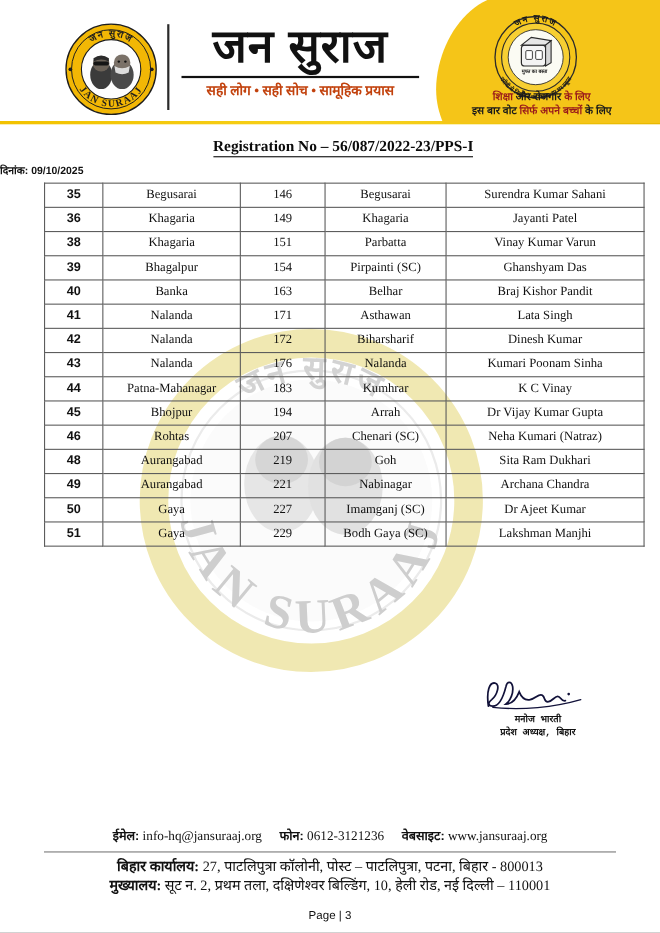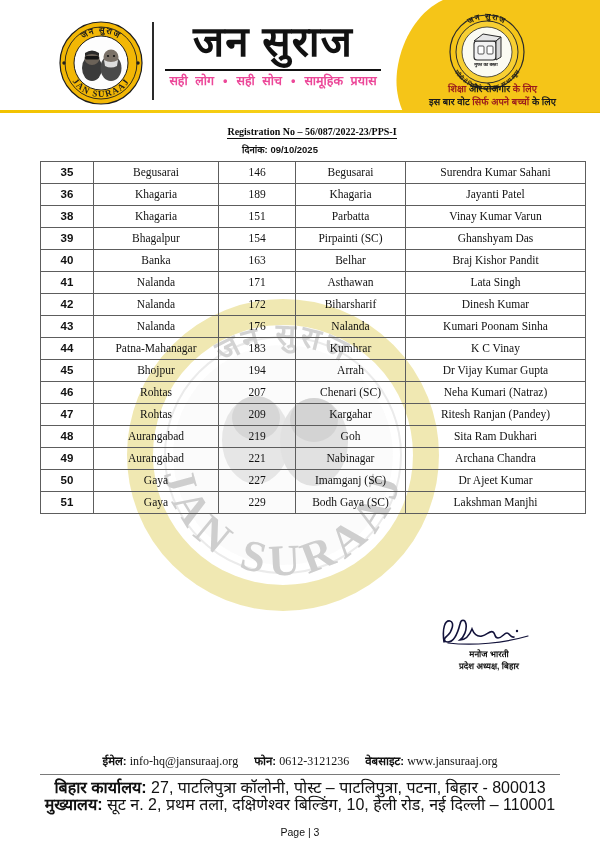--- a/index.html
+++ b/index.html
@@ -65,25 +65,25 @@
     color: #111111;
     letter-spacing: 1px;
     white-space: nowrap;
   }
   .hdr-rule {
     height: 2px;
     background: #111;
     margin: 2px 2px 3px 2px;
   }
   .hdr-word .tagline {
-    font-family: Liberation Mono, monospace;
+    font-family: Liberation Serif, serif;
     font-weight: bold;
     font-size: 12.5px;
     line-height: 16px;
-    color: #ec4899;
+    color: #c2410c;
     white-space: nowrap;
   }
   .hdr-divider {
     position: absolute;
     left: 152px;
     top: 22px;
     width: 2px;
     height: 78px;
     background: #2a2a2a;
   }
@@ -112,34 +112,34 @@
     height: 3px;
     background: linear-gradient(90deg,#f2c200 0%, #f7d21c 55%, #e9b800 100%);
     z-index: 2;
   }
 
   
   .reg-title {
     position: relative;
     z-index: 3;
     text-align: center;
-    font-size: 10px;
+    font-size: 14px;
     font-weight: bold;
     color: #0b0b0b;
     margin-top: 14px;
     margin-left: 24px;
   }
   .reg-title span {
     border-bottom: 1.5px solid #0b0b0b;
     padding-bottom: 1px;
   }
   .doc-date {
     position: relative;
     z-index: 3;
-    text-align: center;
+    text-align: left;
     font-family: "Liberation Sans", sans-serif;
     font-size: 9.5px;
     font-weight: bold;
     color: #111;
     margin: 6px 40px 0 0;
   }
 
   
   .table-wrap {
     position: relative;
@@ -179,21 +179,21 @@
     right: 36px;
     top: 612px;
     width: 150px;
     text-align: center;
     z-index: 4;
   }
   .sign-mark {
     height: 36px;
   }
   .sign-name, .sign-role {
-    font-family: Liberation Sans, sans-serif;
+    font-family: Liberation Mono, monospace;
     font-size: 8.5px;
     font-weight: bold;
     color: #111;
     line-height: 12px;
   }
 
   
   .footer {
     position: absolute;
     left: 0;
@@ -210,22 +210,22 @@
   }
   .f-contact b { font-family: "Liberation Sans", sans-serif; font-size: 11.5px; }
   .f-sep { display: inline-block; width: 10px; }
   .f-rule {
     width: 520px;
     height: 1px;
     background: #7a7a7a;
     margin: 0 auto 4px auto;
   }
   .f-addr {
-    font-family: Liberation Sans, sans-serif;
-    font-size: 16px;
+    font-family: Liberation Serif, serif;
+    font-size: 13px;
     line-height: 17px;
   }
   .f-addr b { font-weight: bold; }
   .f-page {
     font-family: "Liberation Sans", sans-serif;
     font-size: 10.5px;
     margin-top: 13px;
   }
 </style>
 </head>
@@ -349,21 +349,21 @@
           <tr>
             <td class="c-sl">35</td>
             <td class="c-district">Begusarai</td>
             <td class="c-acno">146</td>
             <td class="c-ac">Begusarai</td>
             <td class="c-name">Surendra Kumar Sahani</td>
           </tr>
           <tr>
             <td class="c-sl">36</td>
             <td class="c-district">Khagaria</td>
-            <td class="c-acno">189</td>
+            <td class="c-acno">149</td>
             <td class="c-ac">Khagaria</td>
             <td class="c-name">Jayanti Patel</td>
           </tr>
           <tr>
             <td class="c-sl">38</td>
             <td class="c-district">Khagaria</td>
             <td class="c-acno">151</td>
             <td class="c-ac">Parbatta</td>
             <td class="c-name">Vinay Kumar Varun</td>
           </tr>
@@ -415,27 +415,20 @@
             <td class="c-acno">194</td>
             <td class="c-ac">Arrah</td>
             <td class="c-name">Dr Vijay Kumar Gupta</td>
           </tr>
           <tr>
             <td class="c-sl">46</td>
             <td class="c-district">Rohtas</td>
             <td class="c-acno">207</td>
             <td class="c-ac">Chenari (SC)</td>
             <td class="c-name">Neha Kumari (Natraz)</td>
-          </tr>
-          <tr>
-            <td class="c-sl">47</td>
-            <td class="c-district">Rohtas</td>
-            <td class="c-acno">209</td>
-            <td class="c-ac">Kargahar</td>
-            <td class="c-name">Ritesh Ranjan (Pandey)</td>
           </tr>
           <tr>
             <td class="c-sl">48</td>
             <td class="c-district">Aurangabad</td>
             <td class="c-acno">219</td>
             <td class="c-ac">Goh</td>
             <td class="c-name">Sita Ram Dukhari</td>
           </tr>
           <tr>
             <td class="c-sl">49</td>

